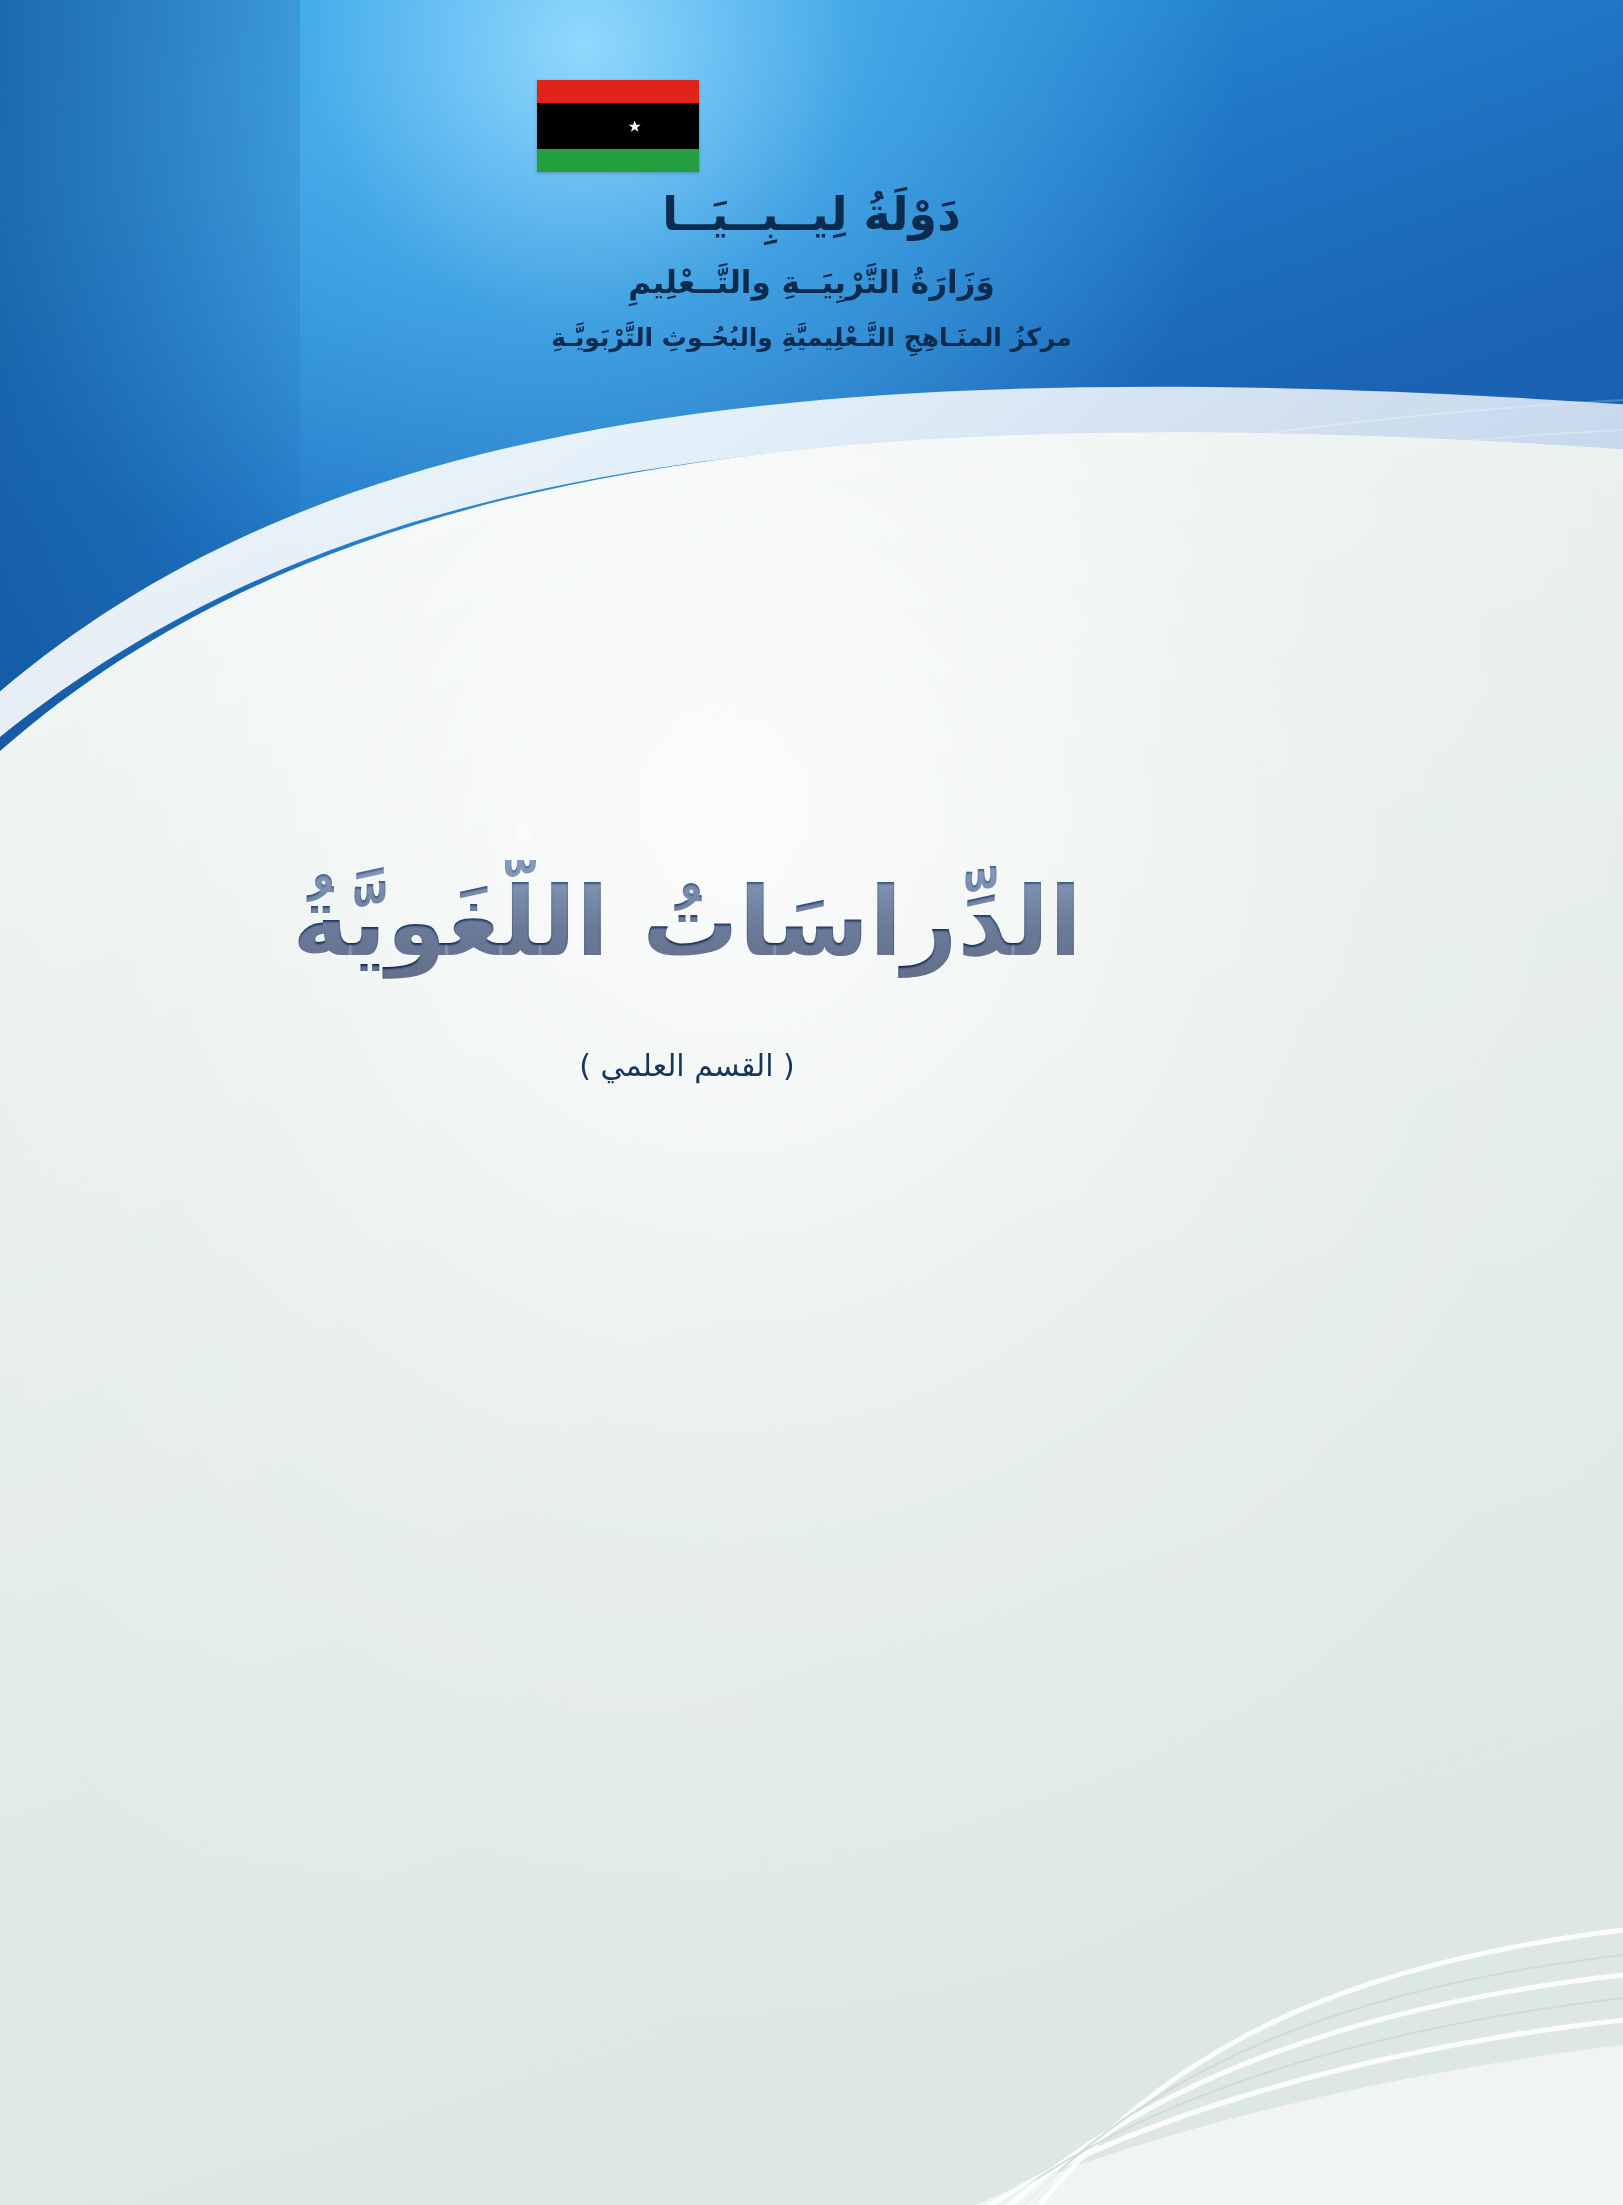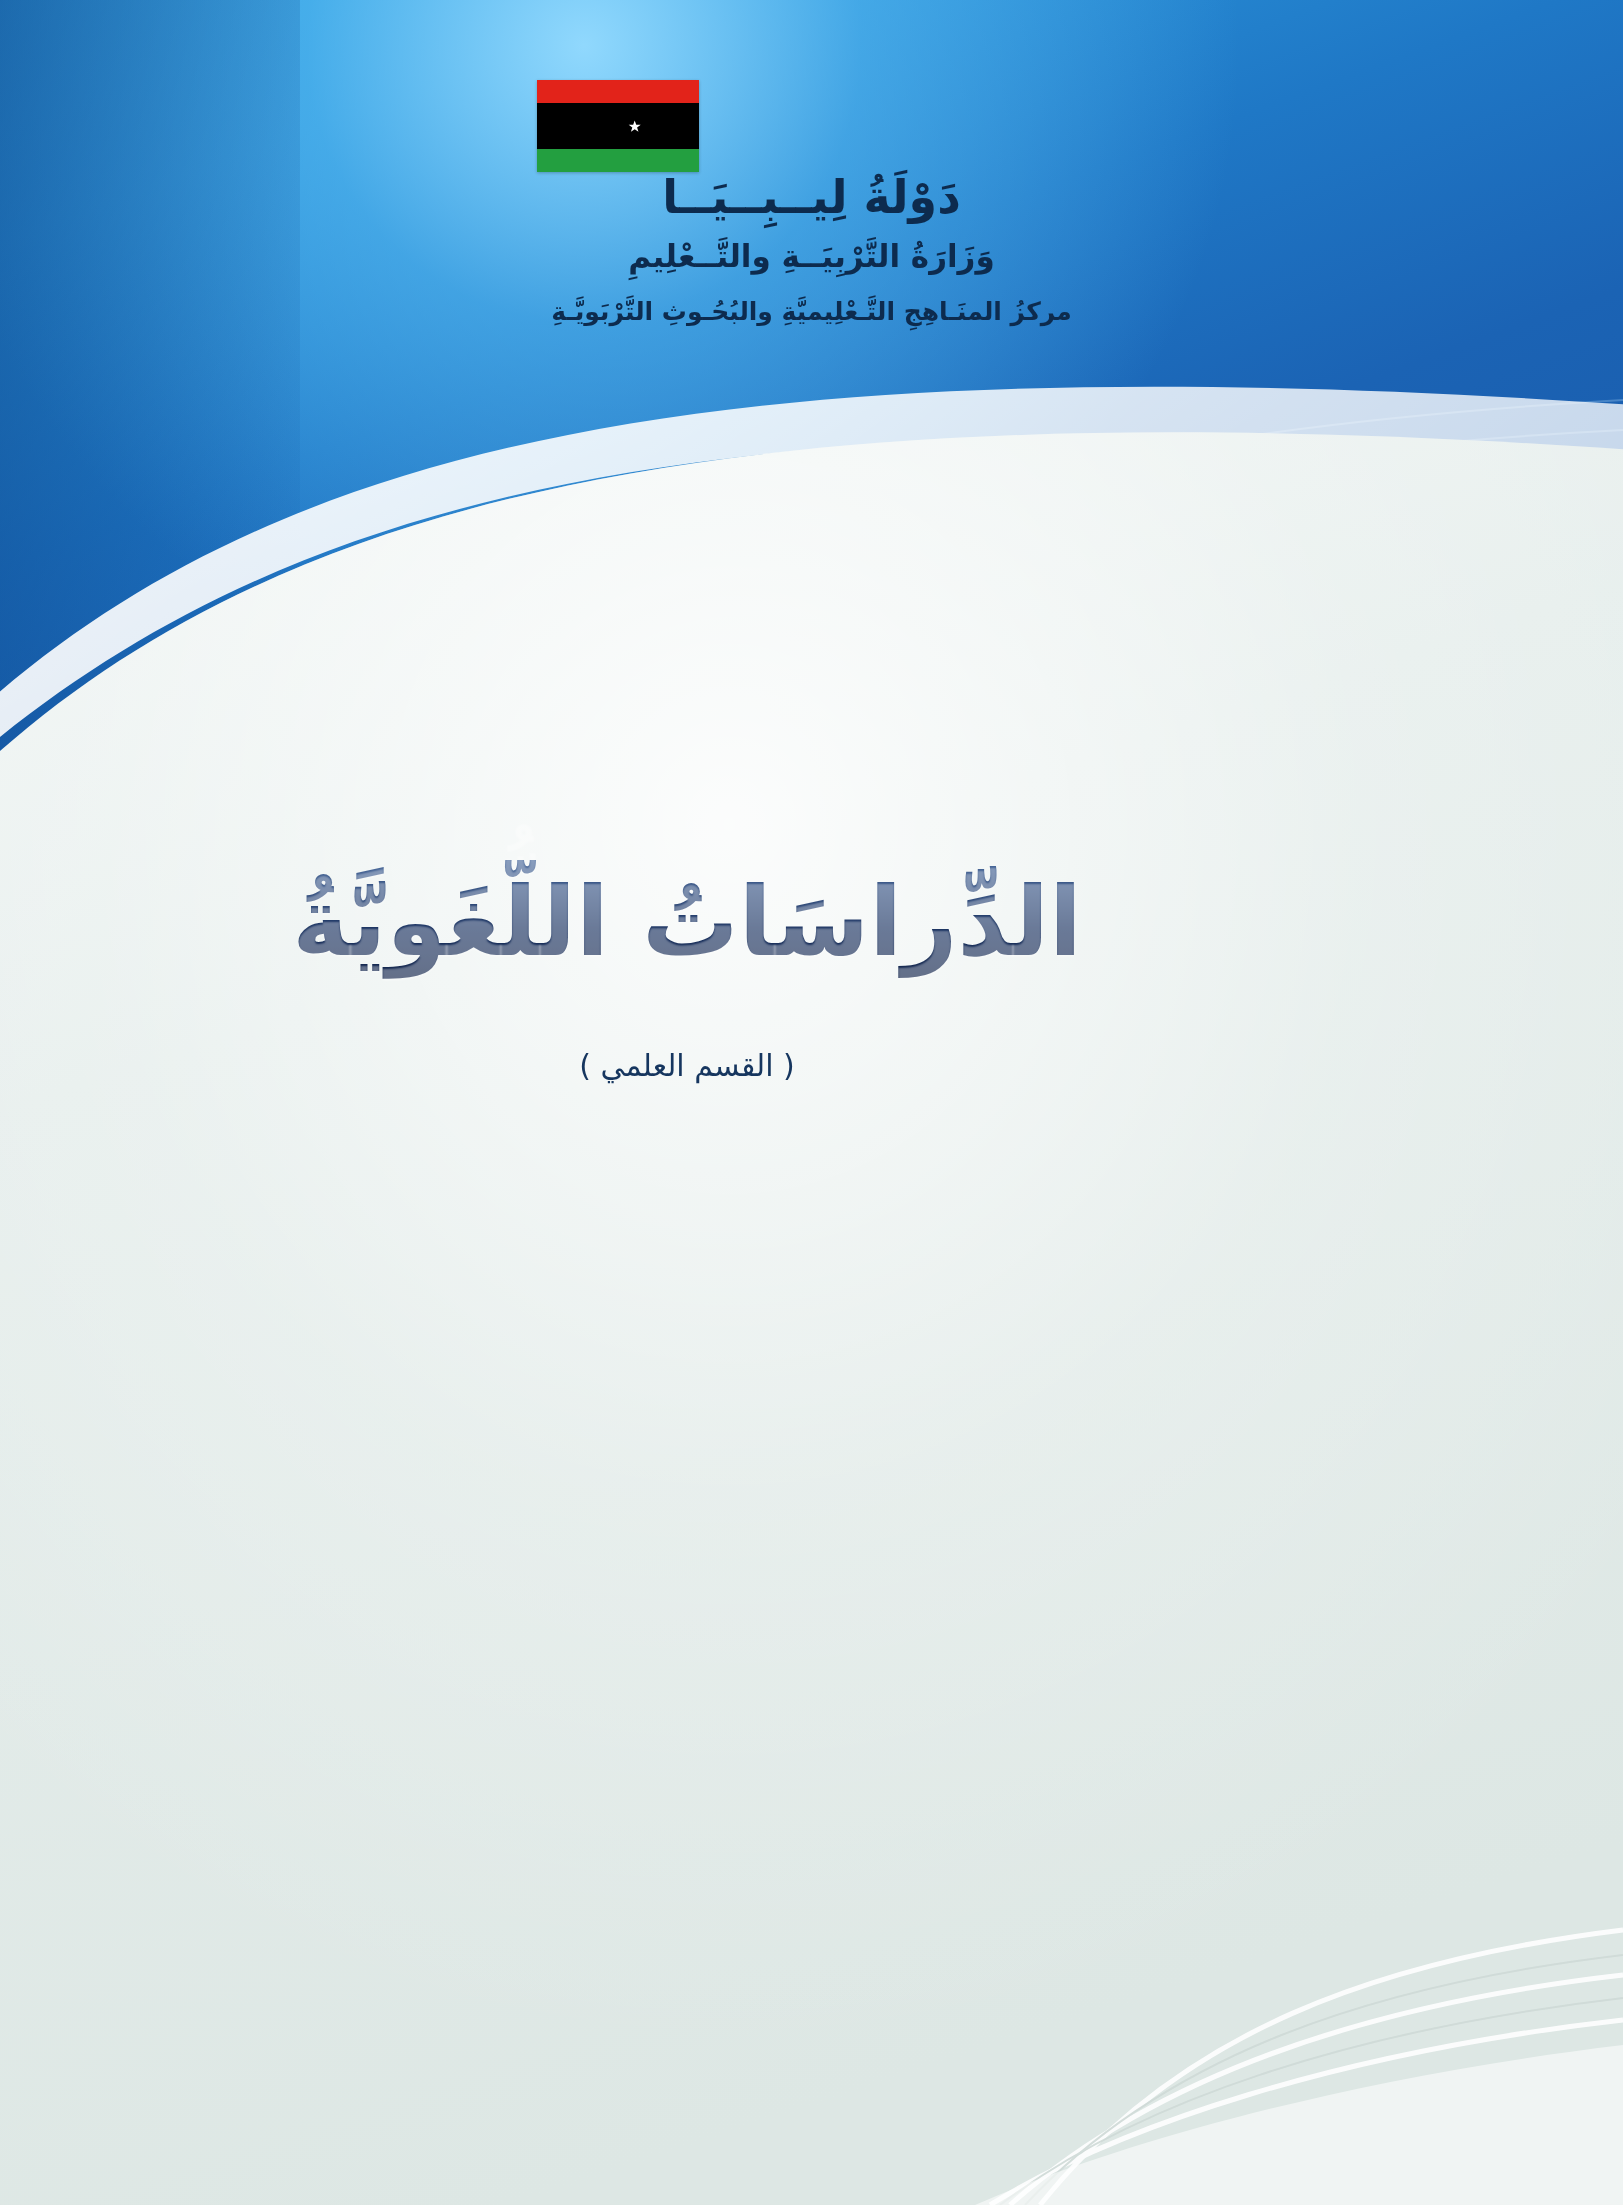--- a/index.html
+++ b/index.html
@@ -57,40 +57,40 @@
   }
   .flag .stripe-red { position:absolute; left:0; top:0; width:162px; height:23px; background:#e2231a; }
   .flag .stripe-black { position:absolute; left:0; top:23px; width:162px; height:46px; background:#000000; }
   .flag .stripe-green { position:absolute; left:0; top:69px; width:162px; height:23px; background:#239f40; }
   .flag .crescent { position:absolute; left:76px; top:32px; width:28px; height:28px; }
 
   
   .ministry {
     position: absolute;
     left: 0;
-    top: 169px;
+    top: 186px;
     width: 1623px;
     text-align: center;
     color: #0b2a4a;
   }
   .ministry .line1 {
     font-family: "DejaVu Sans", "Liberation Sans", sans-serif;
     font-size: 46px;
     font-weight: 700;
     letter-spacing: 4px;
     color: #0d2b4e;
     line-height: 1.25;
   }
   .ministry .line2 {
     font-size: 31px;
     font-weight: 700;
     letter-spacing: 2px;
     color: #0d2b4e;
     line-height: 1.4;
-    margin-top: 8px;
+    margin-top: 17px;
   }
   .ministry .line3 {
     font-size: 25px;
     font-weight: 700;
     letter-spacing: 1px;
     color: #0d2b4e;
     line-height: 1.4;
     margin-top: 16px;
   }
 

